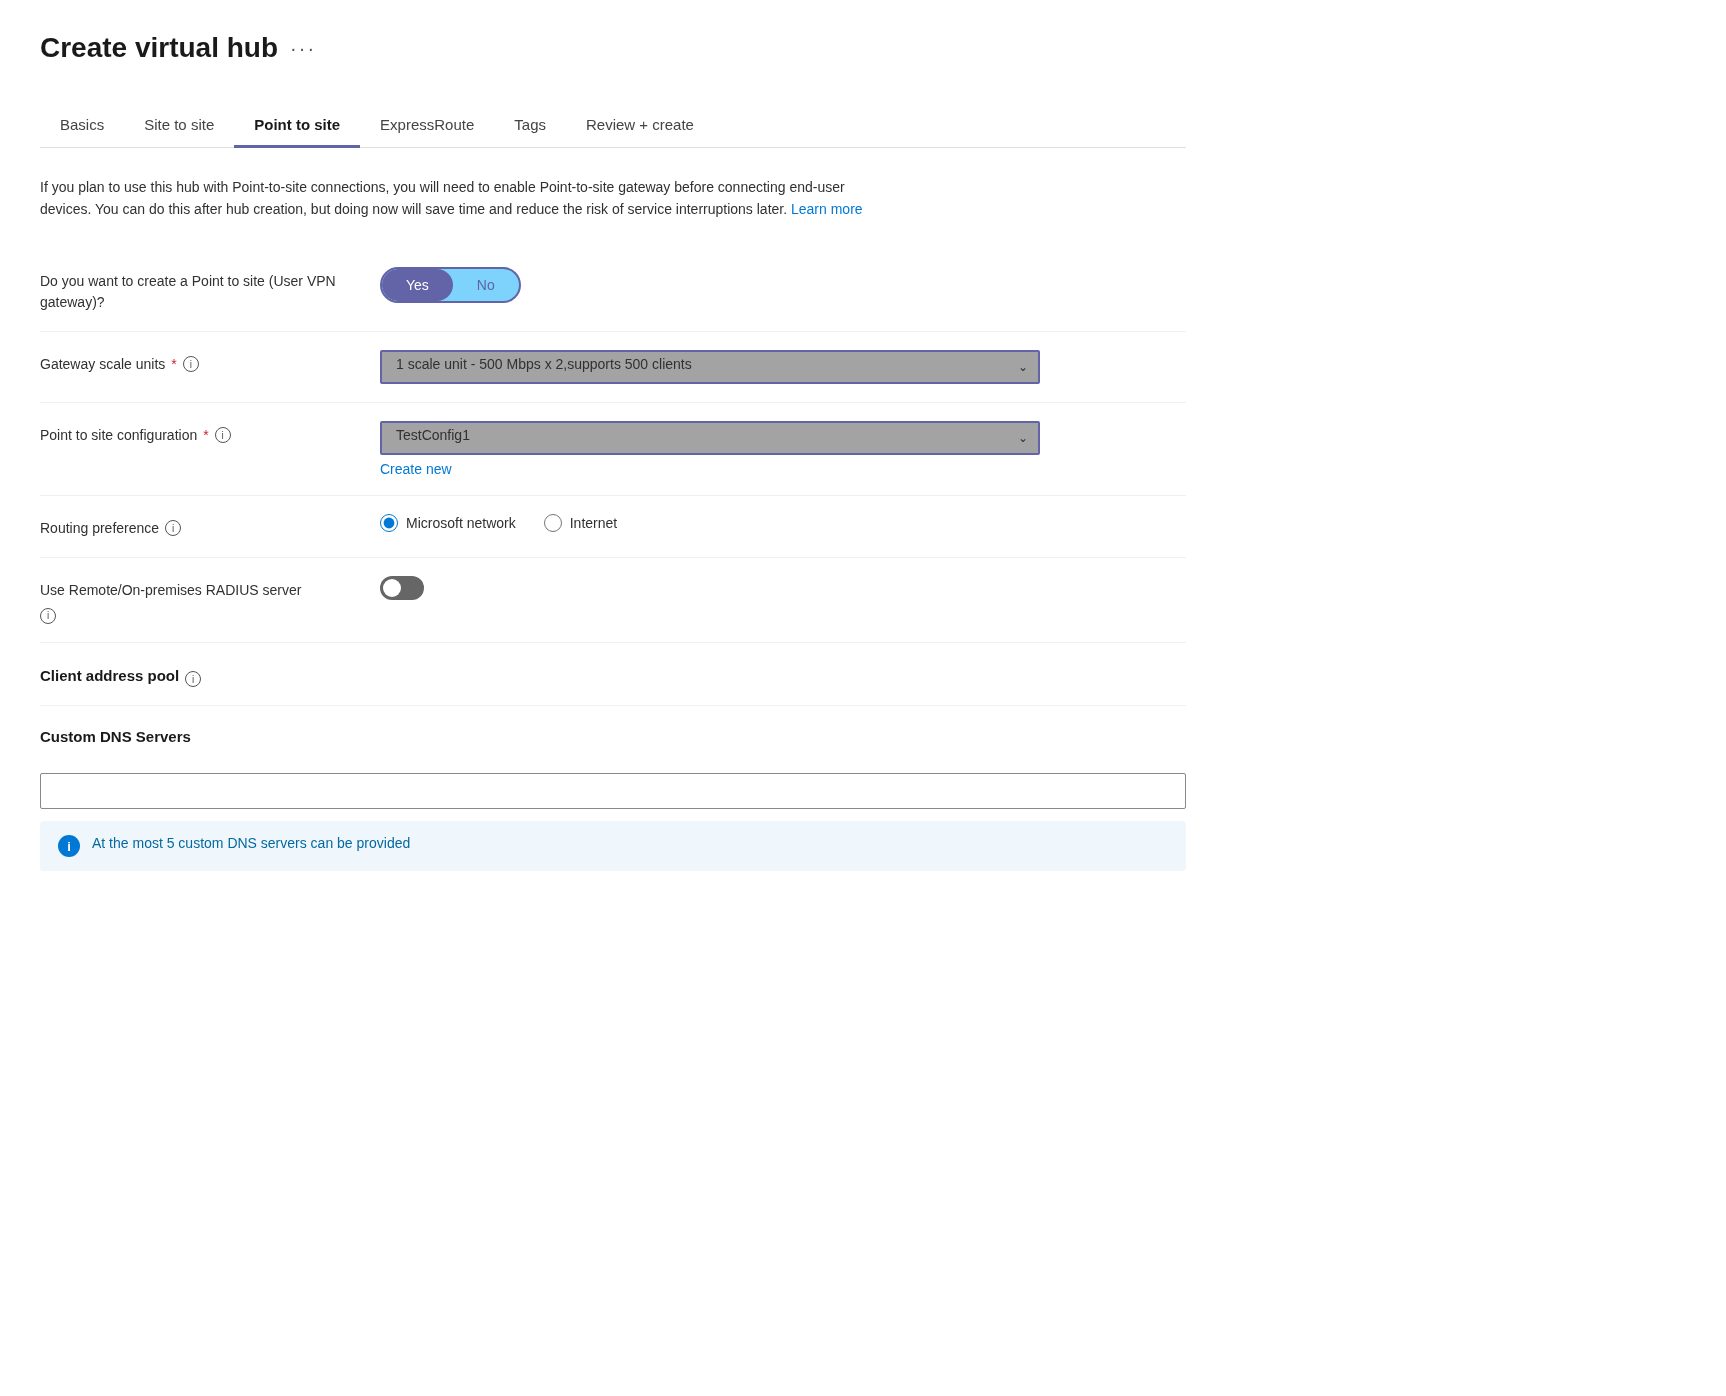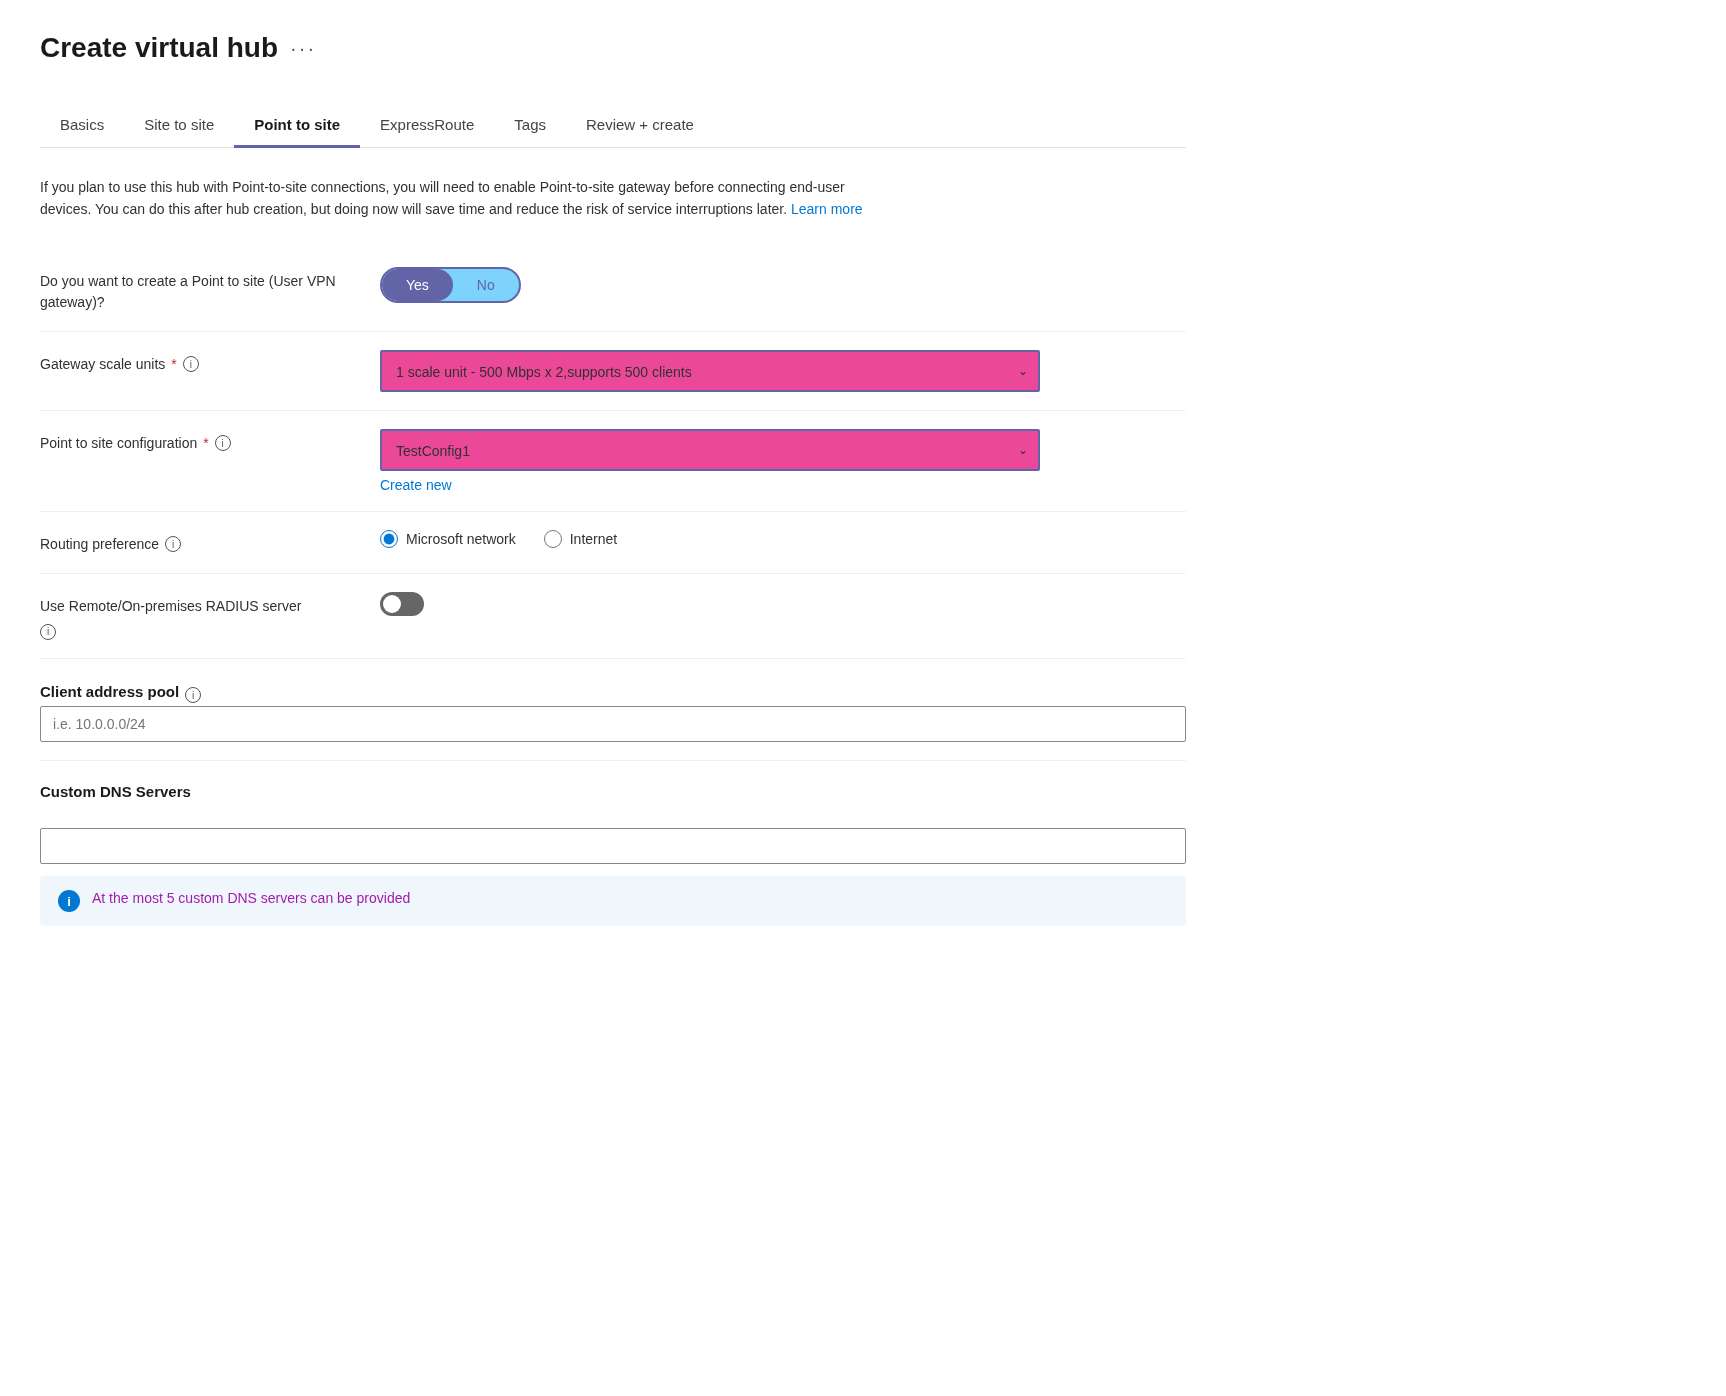--- a/index.html
+++ b/index.html
@@ -139,26 +139,26 @@
       border-radius: 16px;
     }
     .dropdown-container {
       position: relative;
       max-width: 660px;
     }
     .dropdown-container select {
       width: 100%;
       border: 2px solid #6264a7;
       border-radius: 2px;
-      padding: 12px 40px 10px 14px;
+      padding: 4px 40px 10px 14px;
       font-size: 14px;
       color: #323130;
       appearance: none;
       -webkit-appearance: none;
-      background: #ec4899;
+      background: #a3a3a3;
       cursor: pointer;
     }
     .dropdown-arrow {
       position: absolute;
       right: 12px;
       top: 50%;
       transform: translateY(-50%);
       pointer-events: none;
       color: #323130;
       font-size: 12px;
@@ -283,21 +283,21 @@
       border-radius: 50%;
       display: flex;
       align-items: center;
       justify-content: center;
       color: white;
       font-size: 13px;
       font-weight: bold;
     }
     .info-box .info-text {
       font-size: 14px;
-      color: #a21caf;
+      color: #0369a1;
     }
 
     .dns-section {
       margin-top: 8px;
     }
   </style>
 </head>
 <body>
 
 <div class="page-title">
@@ -404,23 +404,20 @@
   <div class="form-row">
     <div class="form-label" style="flex-direction:column;align-items:flex-start;">
       <div style="display:flex;align-items:flex-end;gap:6px;">
         <span class="section-heading">Client address pool</span>
         <span class="info-icon">i</span>
       </div>
     </div>
 
   </div>
 
-  <div style="margin-top:-16px;padding-bottom:18px;border-bottom:1px solid #f0f0f0;">
-    <input type="text" class="text-input" style="max-width: 100%;" placeholder="i.e. 10.0.0.0/24">
-  </div>
 
   <div class="dns-section">
     <div style="display:flex;align-items:center;gap:8px;margin-bottom:28px;margin-top:14px;">
       <span class="section-heading">Custom DNS Servers</span>
     </div>
     <input type="text" class="text-input" style="max-width: 100%; margin-bottom: 0px;" placeholder="">
     <div class="info-box">
       <div class="info-circle">i</div>
       <span class="info-text">At the most 5 custom DNS servers can be provided</span>
     </div>

